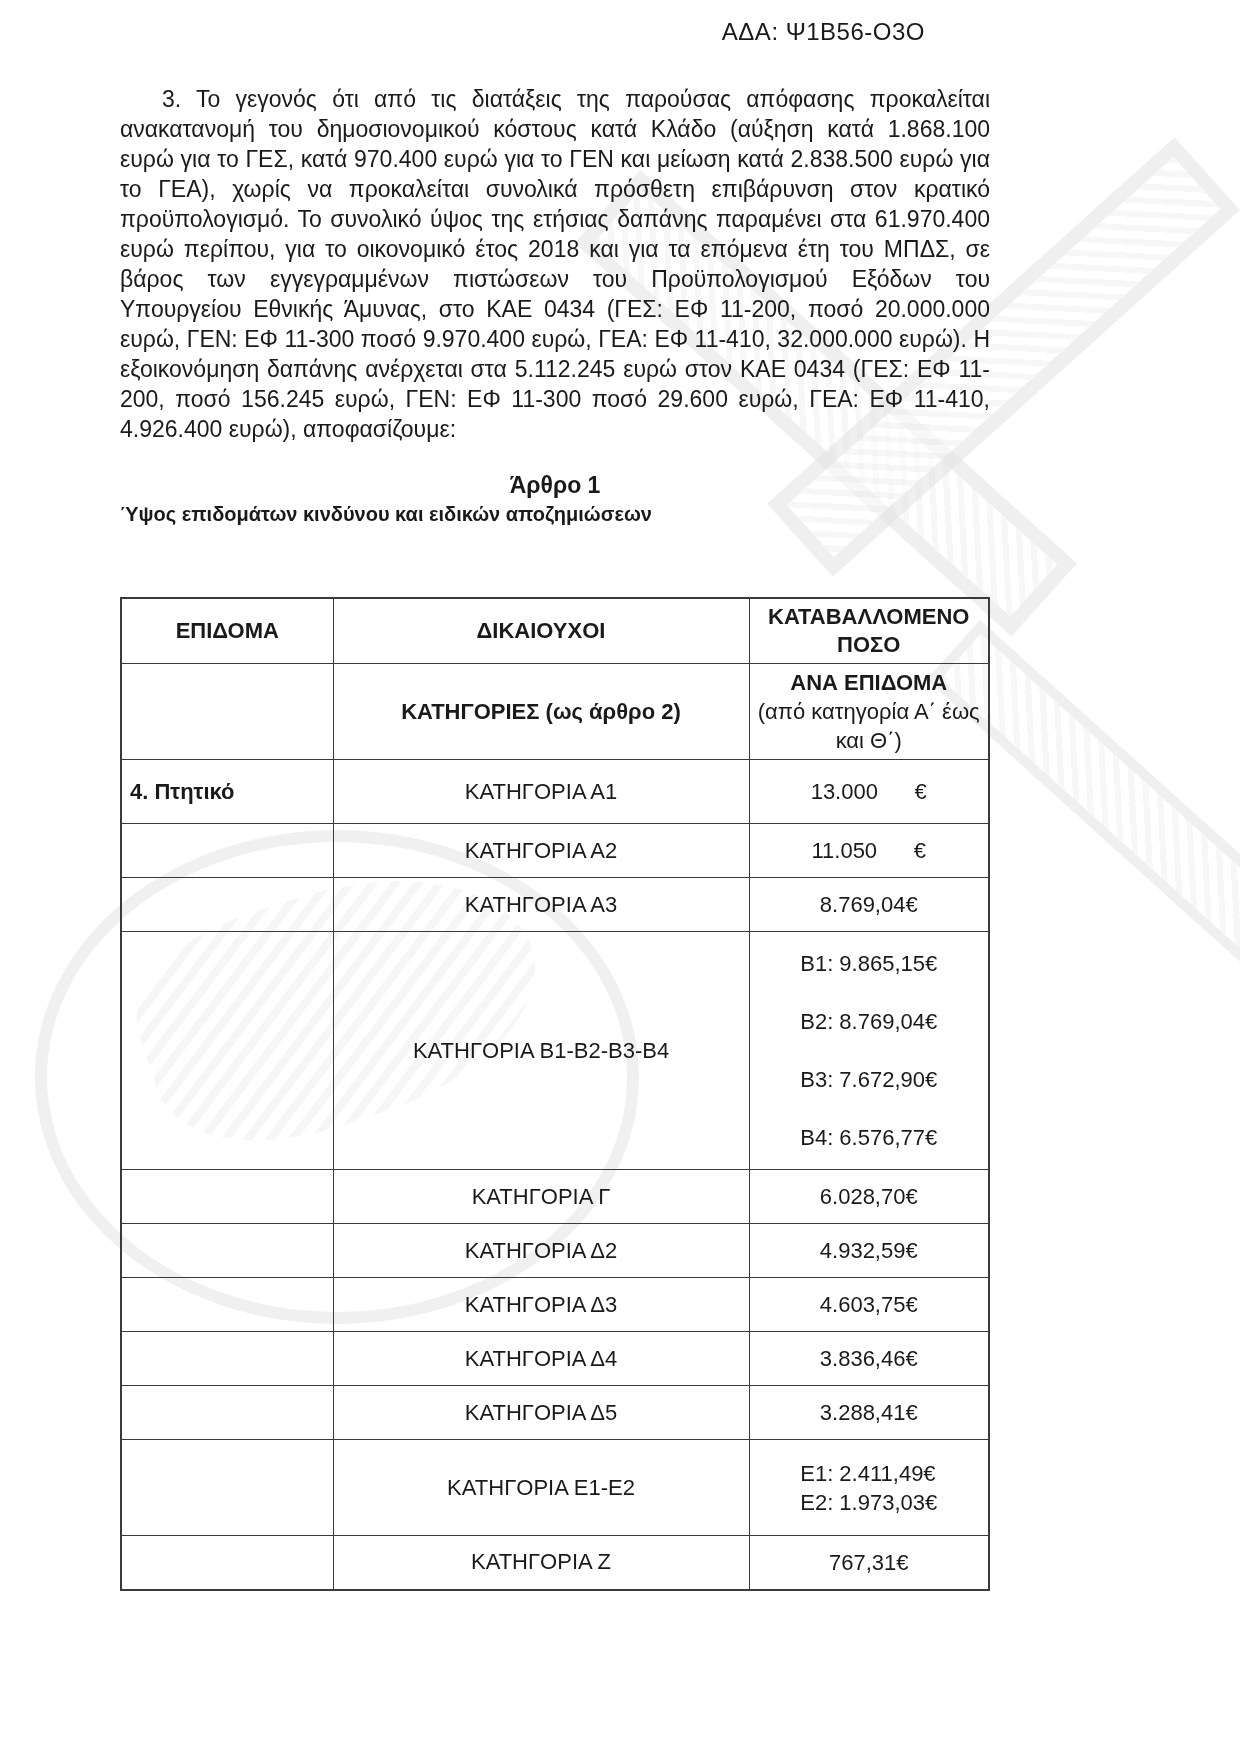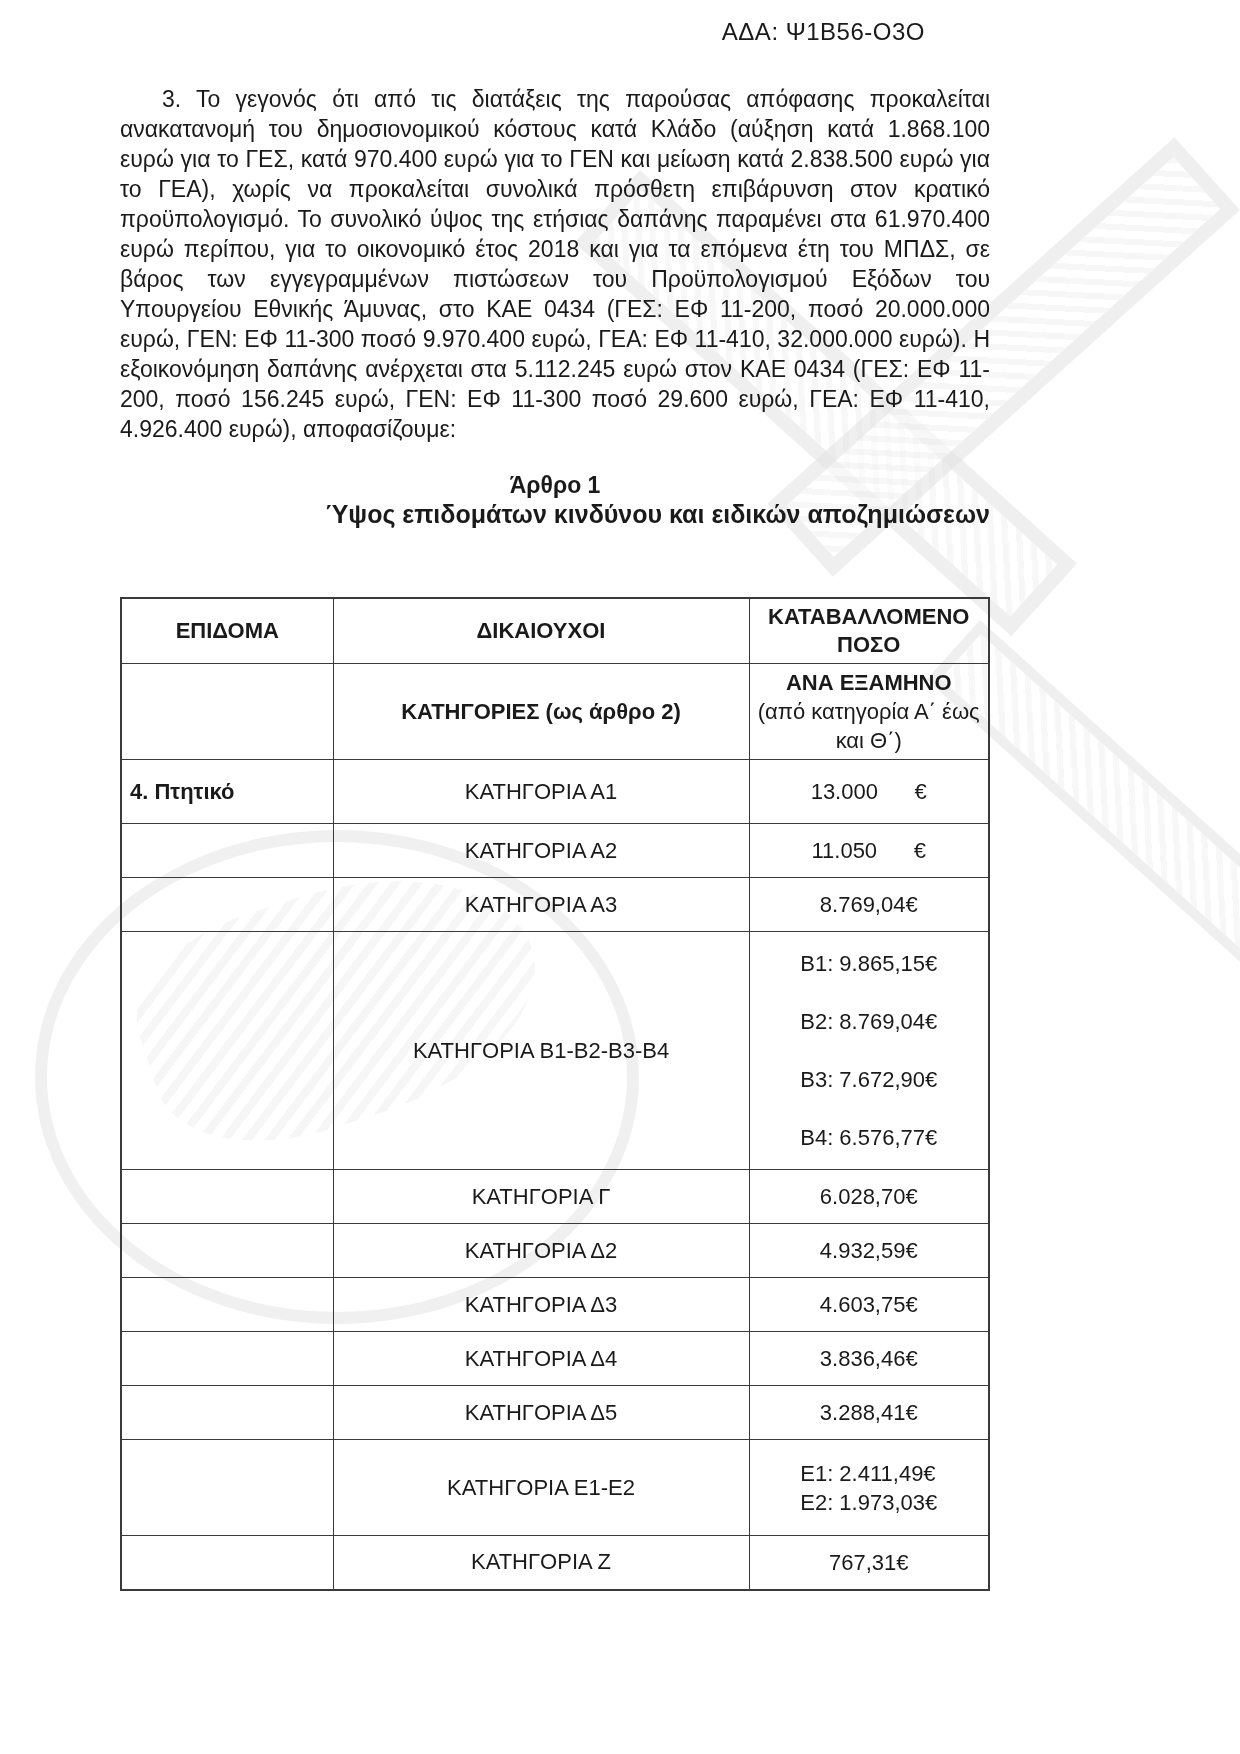--- a/index.html
+++ b/index.html
@@ -64,22 +64,22 @@
     text-align: justify;
     text-indent: 42px;
   }
   .article-title {
     margin-top: 28px;
     text-align: center;
     font-size: 23px;
     font-weight: bold;
   }
   .article-subtitle {
-    text-align: right;
-    font-size: 25px;
+    text-align: left;
+    font-size: 20px;
     font-weight: bold;
     line-height: 30px;
   }
   .intro {
     margin-top: 40px;
     font-size: 23px;
     line-height: 30px;
     text-align: justify;
     text-indent: 42px;
   }
@@ -168,21 +168,21 @@
         <th class="hdr">ΕΠΙΔΟΜΑ</th>
         <th class="hdr">ΔΙΚΑΙΟΥΧΟΙ</th>
         <th class="hdr">ΚΑΤΑΒΑΛΛΟΜΕΝΟ ΠΟΣΟ</th>
       </tr>
       <tr class="hdr-row2">
         <td class="subhdr"></td>
         <td class="subhdr">
           <span class="subhdr-bold">ΚΑΤΗΓΟΡΙΕΣ (ως άρθρο 2)</span>
         </td>
         <td class="subhdr">
-          <span class="subhdr-bold">ΑΝΑ ΕΞΑΜΗΝΟ</span>
+          <span class="subhdr-bold">ΑΝΑ ΕΠΙΔΟΜΑ</span>
           <span class="subhdr-note">(από κατηγορία Α΄ έως και Θ΄)</span>
         </td>
       </tr>
     </thead>
     <tbody>
       <tr class="row-a1">
         <td class="benefit-cell">4.  Πτητικό</td>
         <td class="cat-cell">ΚΑΤΗΓΟΡΙΑ Α1</td>
         <td class="amt-cell"><span class="amt-block">13.000&nbsp;&nbsp;&nbsp;&nbsp;&nbsp;&nbsp;€</span></td>
       </tr>

